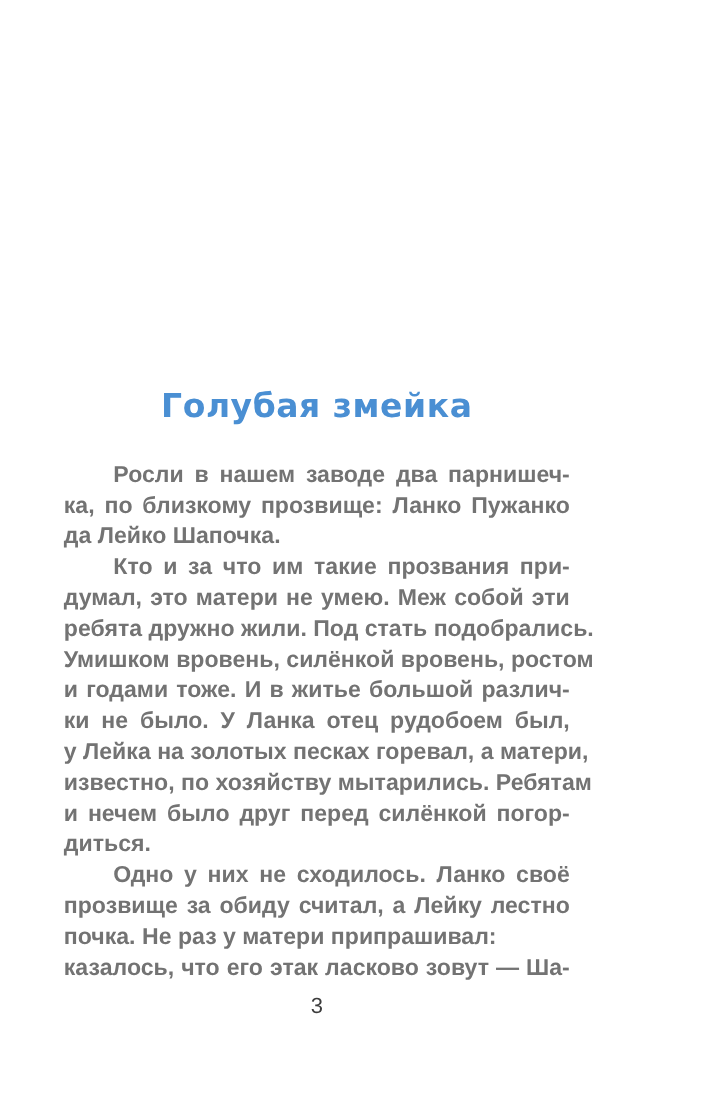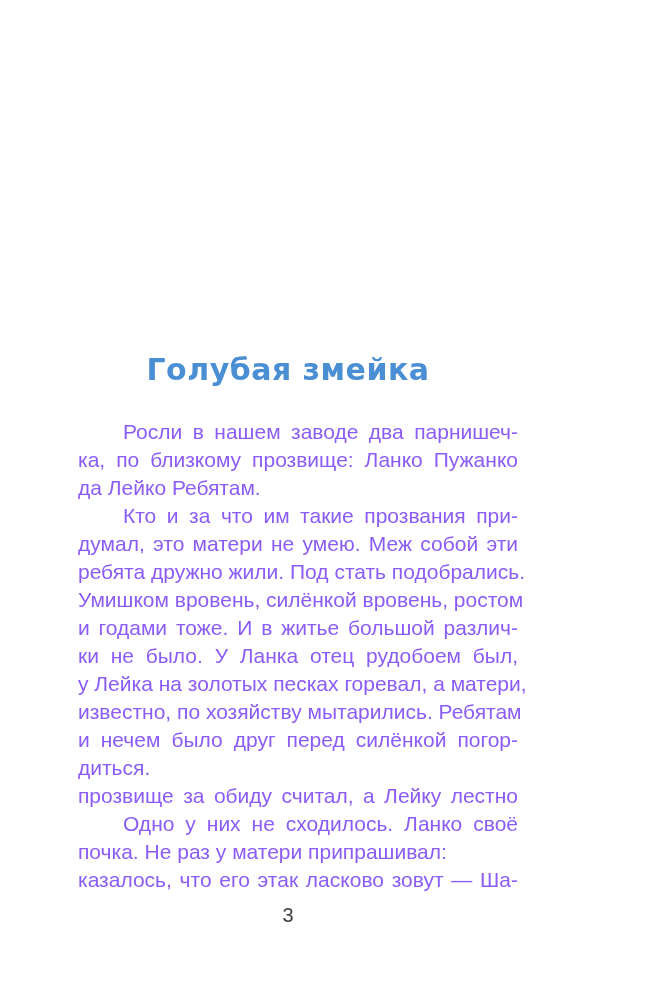--- a/index.html
+++ b/index.html
@@ -19,24 +19,25 @@
     margin: 350px 102px 0 58px;
     text-align: center;
     font-family: "DejaVu Sans", sans-serif;
     font-weight: 700;
     font-size: 30px;
     line-height: 40px;
     color: #4a8fd3;
     letter-spacing: 0.5px;
   }
   .body-text {
-    margin: 28px 102px 0 78px; 
+    margin: 28px 102px 0 58px; 
     font-size: 21px;
     line-height: 28px;
-    color: #8b5cf6;
+    color: #737373;
+    font-weight: bold;
   }
   .paragraph {
     margin: 0;
   }
   .line {
     text-align: justify;
     text-align-last: justify;
     white-space: nowrap;
   }
   .line.indent {
@@ -59,39 +60,39 @@
 
 <div class="page">
 
   <h1 class="title">Голубая змейка</h1>
 
   <div class="body-text">
 
     <div class="paragraph">
       <div class="line indent">Росли в нашем заводе два парнишеч-</div>
       <div class="line">ка, по близкому прозвище: Ланко Пужанко</div>
-      <div class="line last">да Лейко Ребятам.</div>
+      <div class="line last">да Лейко Шапочка.</div>
     </div>
 
     <div class="paragraph">
       <div class="line indent">Кто и за что им такие прозвания при-</div>
       <div class="line">думал, это матери не умею. Меж собой эти</div>
       <div class="line">ребята дружно жили. Под стать подобрались.</div>
       <div class="line">Умишком вровень, силёнкой вровень, ростом</div>
       <div class="line">и годами тоже. И в житье большой различ-</div>
       <div class="line">ки не было. У Ланка отец рудобоем был,</div>
       <div class="line">у Лейка на золотых песках горевал, а матери,</div>
       <div class="line">известно, по хозяйству мытарились. Ребятам</div>
       <div class="line">и нечем было друг перед силёнкой погор-</div>
       <div class="line last">диться.</div>
     </div>
 
     <div class="paragraph">
+      <div class="line indent">Одно у них не сходилось. Ланко своё</div>
       <div class="line">прозвище за обиду считал, а Лейку лестно</div>
-      <div class="line indent">Одно у них не сходилось. Ланко своё</div>
       <div class="line last">почка. Не раз у матери припрашивал:</div>
       <div class="line">казалось, что его этак ласково зовут — Ша-</div>
     </div>
 
   </div>
 
   <div class="page-number">3</div>
 
 </div>
 

